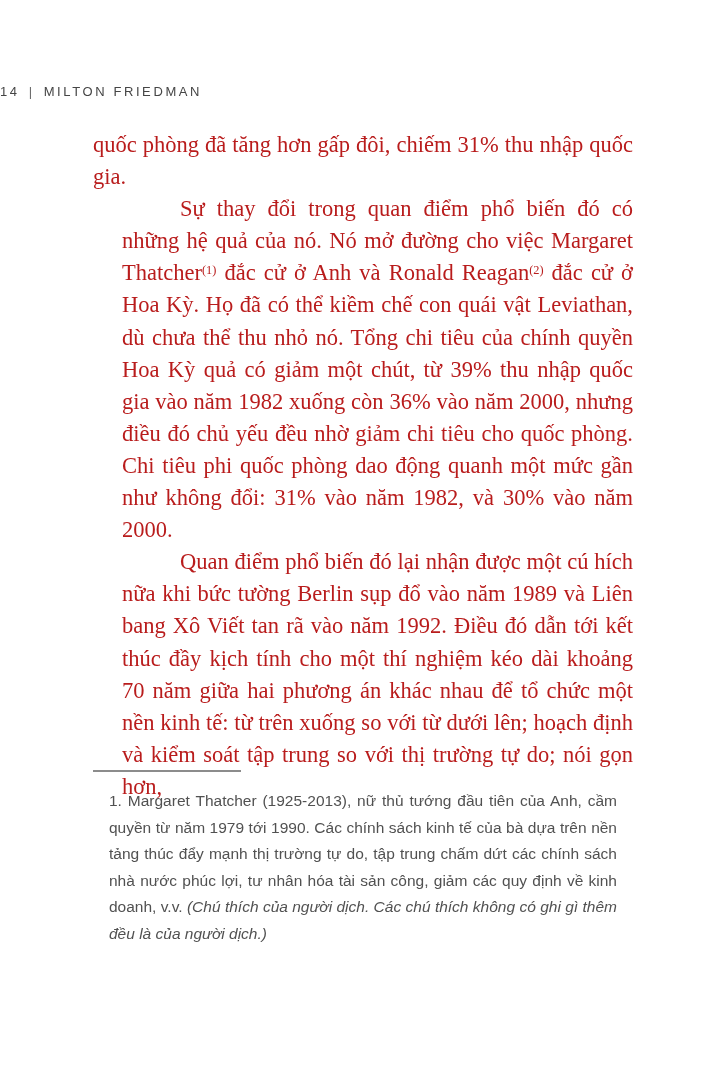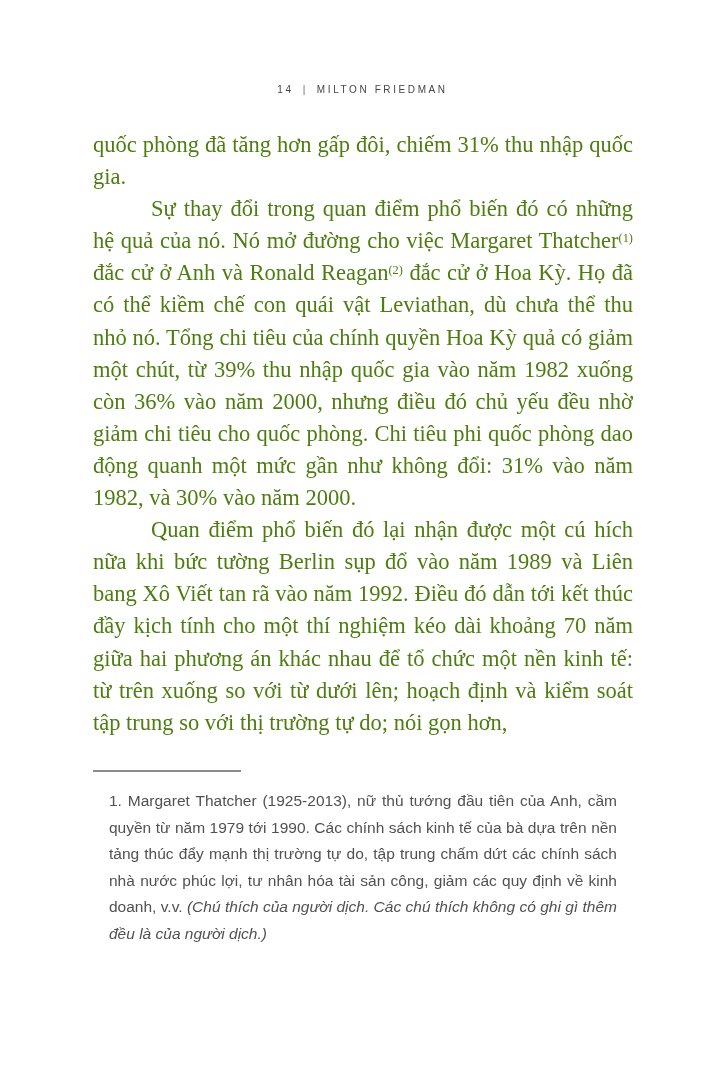--- a/index.html
+++ b/index.html
@@ -13,51 +13,52 @@
     height: 1066px;
     background: #ffffff;
     overflow: hidden;
   }
   
   .running-header {
     position: absolute;
     top: 84px;
     left: 0;
     width: 100%;
-    text-align: center;
+    text-align: left;
     font-family: "Liberation Sans", "DejaVu Sans", sans-serif;
-    font-size: 10px;
+    font-size: 13px;
     font-weight: 400;
     letter-spacing: 2.6px;
     color: #454545;
   }
   .running-header .pageno { margin-right: 9px; }
   .running-header .divider {
     color: #6a6a6a;
     font-weight: 300;
     margin-right: 9px;
   }
   
   .body-block {
     position: absolute;
     left: 93px;
     top: 129px;
     width: 540px;
     font-family: "Liberation Serif", "DejaVu Serif", serif;
     font-size: 22.5px;
     line-height: 32.1px;
-    color: #4d7c0f;
+    color: #b91c1c;
     text-align: justify;
   }
   .body-block p {
     margin: 0;
     padding: 0;
   }
   .body-block p.indent {
     text-indent: 58px;
+    margin-left: 29px;
   }
   .fn-ref {
     font-size: 0.55em;
     vertical-align: 0.5em;
     line-height: 0;
     letter-spacing: 0;
   }
   
   .footnote-block {
     position: absolute;

